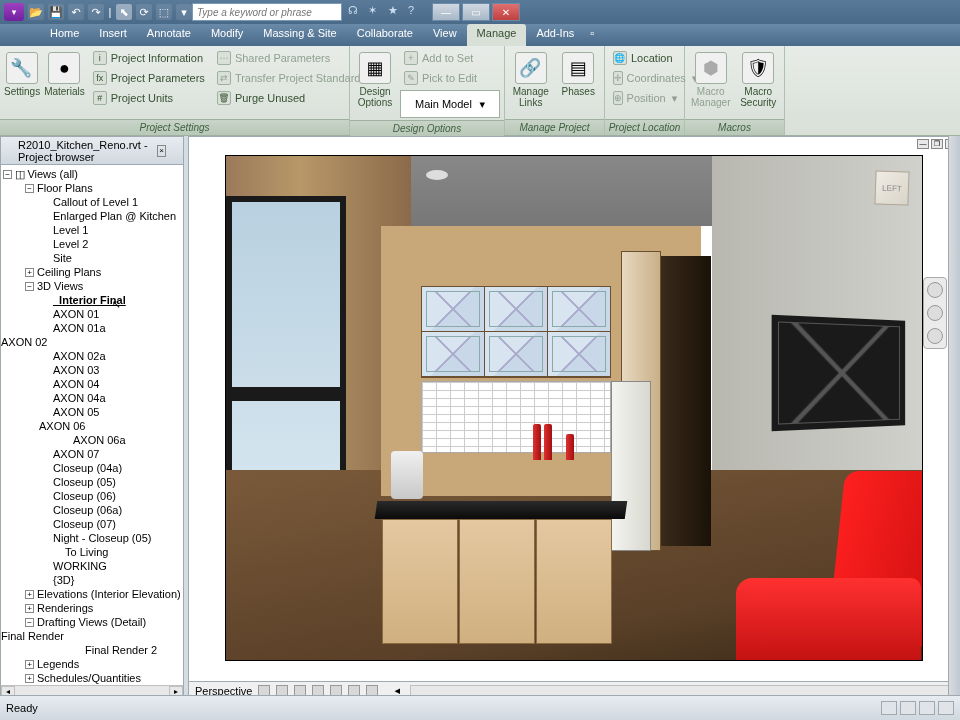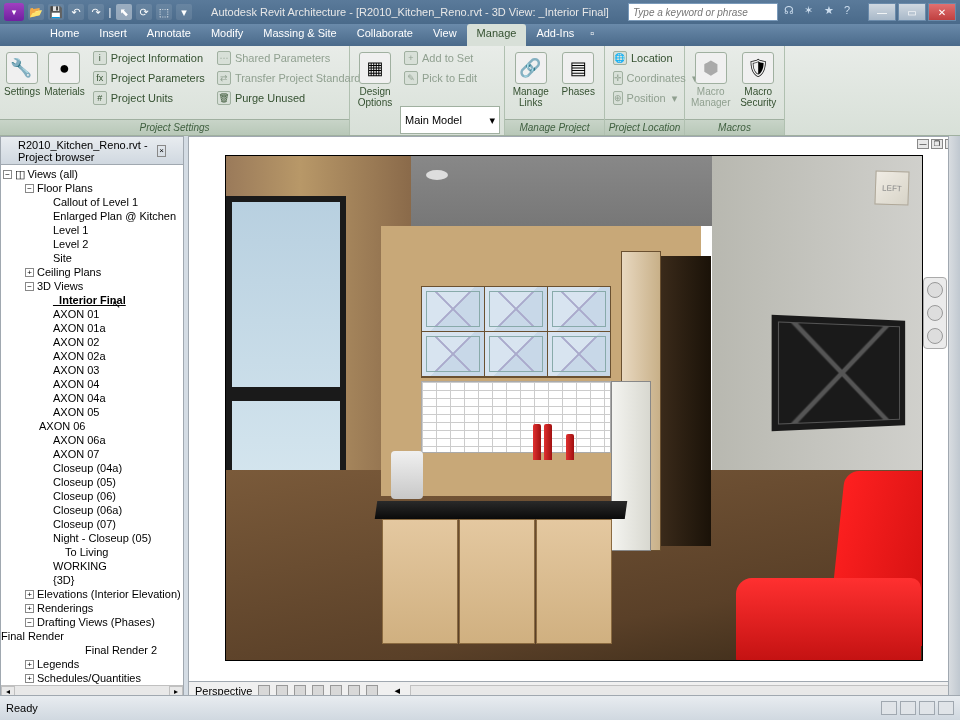--- a/index.html
+++ b/index.html
@@ -28,21 +28,21 @@
 .panel { border-right:1px solid #b0c0b0; display:flex; flex-direction:column; }
 .panel-body { flex:1; display:flex; align-items:flex-start; padding:2px 4px; gap:4px; }
 .panel-title { height:16px; background:linear-gradient(#c8d4c8,#b8c8b8); text-align:center; font-size:10px; color:#406040; line-height:16px; border-top:1px solid #a0b0a0;font-style:italic; }
 .bigbtn { width:48px; height:68px; display:flex; flex-direction:column; align-items:center; justify-content:flex-start; padding-top:4px; gap:2px; cursor:pointer; }
 .bigbtn .bicon { width:32px; height:32px; background:#f0f0f0; border:1px solid #a0b0a0; border-radius:3px; display:flex; align-items:center; justify-content:center; font-size:18px; }
 .bigbtn .blabel { font-size:10px; text-align:center; line-height:11px; color:#345030; }
 .smallbtn { display:flex; align-items:center; gap:4px; height:20px; padding:0 4px; font-size:10px; color:#345030; cursor:pointer; white-space:nowrap; }
 .smallbtn.disabled { color:#90a090; }
 .smallbtn .sicon { width:14px; height:14px; background:#d8e0d8; border:1px solid #a0b0a0; border-radius:2px; font-size:9px; display:flex; align-items:center; justify-content:center; }
 .vstack { display:flex; flex-direction:column; }
-.selectbox { width:100px; height:28px; border:1px solid #a0b0a0; background:#fff; font-size:10px; padding:0 4px; display:flex; align-items:center; justify-content:space-between; margin-top:18px; }
+.selectbox { width:100px; height:28px; border:1px solid #a0b0a0; background:#fff; font-size:10px; padding:0 14px; display:flex; align-items:center; justify-content:space-between; margin-top:2px; }
 
 
 .mainarea { position:absolute; top:136px; left:0; right:0; bottom:20px; background:#d4dce4; display:flex; }
 
 
 .projbrowser { width:184px; background:#f8f8f8; border:1px solid #a0a8b0; display:flex; flex-direction:column; }
 .pb-title { height:28px; background:linear-gradient(#e8ecf0,#d0d8e0); border-bottom:1px solid #a0a8b0; padding:0 17px; font-size:10px; display:flex; align-items:center; justify-content:space-between; }
 .pb-title .xclose { width:12px; height:12px; border:1px solid #888; font-size:8px; text-align:center; line-height:10px; }
 .pb-tree { flex:1; overflow:auto; padding:2px 0; background:#fff; position:relative; }
 .tree-item { display:flex; align-items:center; height:14px; font-size:10px; color:#000; cursor:pointer; white-space:nowrap; }
@@ -117,21 +117,20 @@
     <div class="qbtn">📂</div>
     <div class="qbtn">💾</div>
     <div class="qbtn">↶</div>
     <div class="qbtn">↷</div>
     <div class="qbtn" style="width:4px;background:none">|</div>
     <div class="qbtn" style="background:rgba(255,255,255,0.4)">⬉</div>
     <div class="qbtn">⟳</div>
     <div class="qbtn">⬚</div>
     <div class="qbtn">▾</div>
   </div>
-  <div class="title">Autodesk Revit Architecture - [R2010_Kitchen_Reno.rvt - 3D View: _Interior Final]</div>
   <input class="search" placeholder="Type a keyword or phrase" style="">
   <div class="tools">
     <div class="tbtn">☊</div>
     <div class="tbtn">✶</div>
     <div class="tbtn">★</div>
     <div class="tbtn">?</div>
   </div>
   <div class="winbtns">
     <div class="wbtn">—</div>
     <div class="wbtn">▭</div>
@@ -313,42 +312,42 @@
       <div class="tree-item active" style="padding-left:52px">
           <span class="label">_Interior Final</span>
           <span style="position:relative;left:-14px;top:4px">↖</span>
         </div>
       <div class="tree-item" style="padding-left:52px">
           <span class="label">AXON 01</span>
         </div>
       <div class="tree-item" style="padding-left:52px">
           <span class="label">AXON 01a</span>
         </div>
-      <div class="tree-item" style="padding-left:52px">
+      <div class="tree-item" style="">
           <span class="label">AXON 02</span>
         </div>
       <div class="tree-item" style="padding-left:52px">
           <span class="label">AXON 02a</span>
         </div>
       <div class="tree-item" style="padding-left:52px">
           <span class="label">AXON 03</span>
         </div>
       <div class="tree-item" style="padding-left:52px">
           <span class="label">AXON 04</span>
         </div>
       <div class="tree-item" style="padding-left:52px">
           <span class="label">AXON 04a</span>
         </div>
       <div class="tree-item" style="padding-left:52px">
           <span class="label">AXON 05</span>
         </div>
       <div class="tree-item" style="padding-left:38px">
           <span class="label">AXON 06</span>
         </div>
-      <div class="tree-item" style="padding-left:52px">
+      <div class="tree-item" style="padding-left:72px">
           <span class="label">AXON 06a</span>
         </div>
       <div class="tree-item" style="padding-left:52px">
           <span class="label">AXON 07</span>
         </div>
       <div class="tree-item" style="padding-left:52px">
           <span class="label">Closeup (04a)</span>
         </div>
       <div class="tree-item" style="padding-left:52px">
           <span class="label">Closeup (05)</span>
@@ -377,21 +376,21 @@
       <div class="tree-item" style="padding-left:24px">
           <span class="expander">+</span>
           <span class="label">Elevations (Interior Elevation)</span>
         </div>
       <div class="tree-item" style="padding-left:24px">
           <span class="expander">+</span>
           <span class="label">Renderings</span>
         </div>
       <div class="tree-item" style="padding-left:24px">
           <span class="expander">−</span>
-          <span class="label">Drafting Views (Phases)</span>
+          <span class="label">Drafting Views (Detail)</span>
         </div>
       <div class="tree-item" style="">
           <span class="label">Final Render</span>
         </div>
       <div class="tree-item" style="padding-left:84px">
           <span class="label">Final Render 2</span>
         </div>
       <div class="tree-item" style="padding-left:24px">
           <span class="expander">+</span>
           <span class="label">Legends</span>

